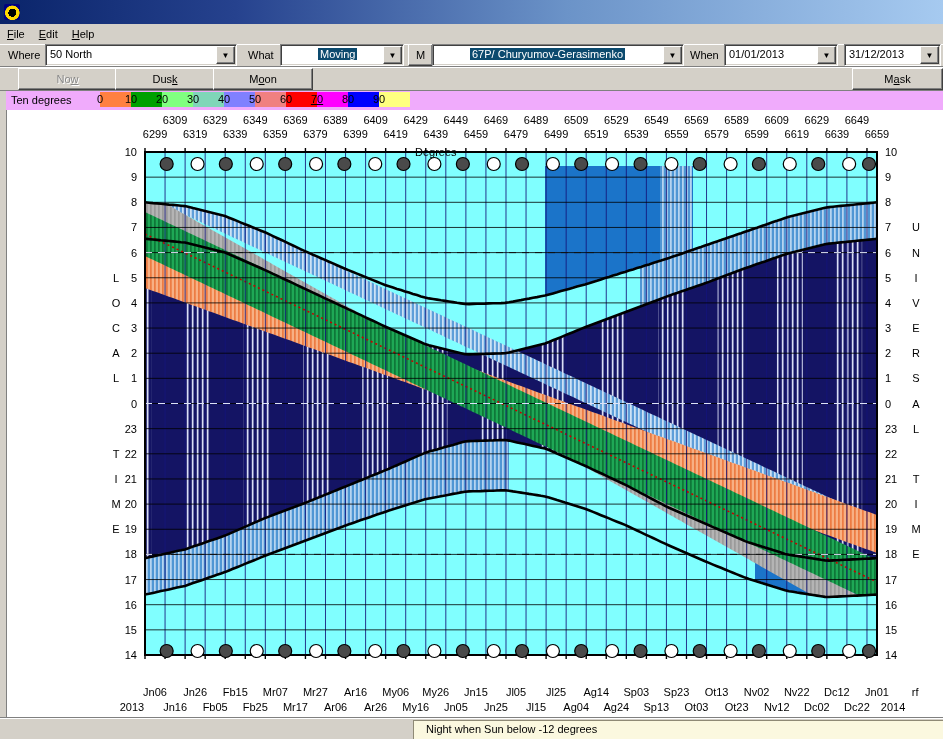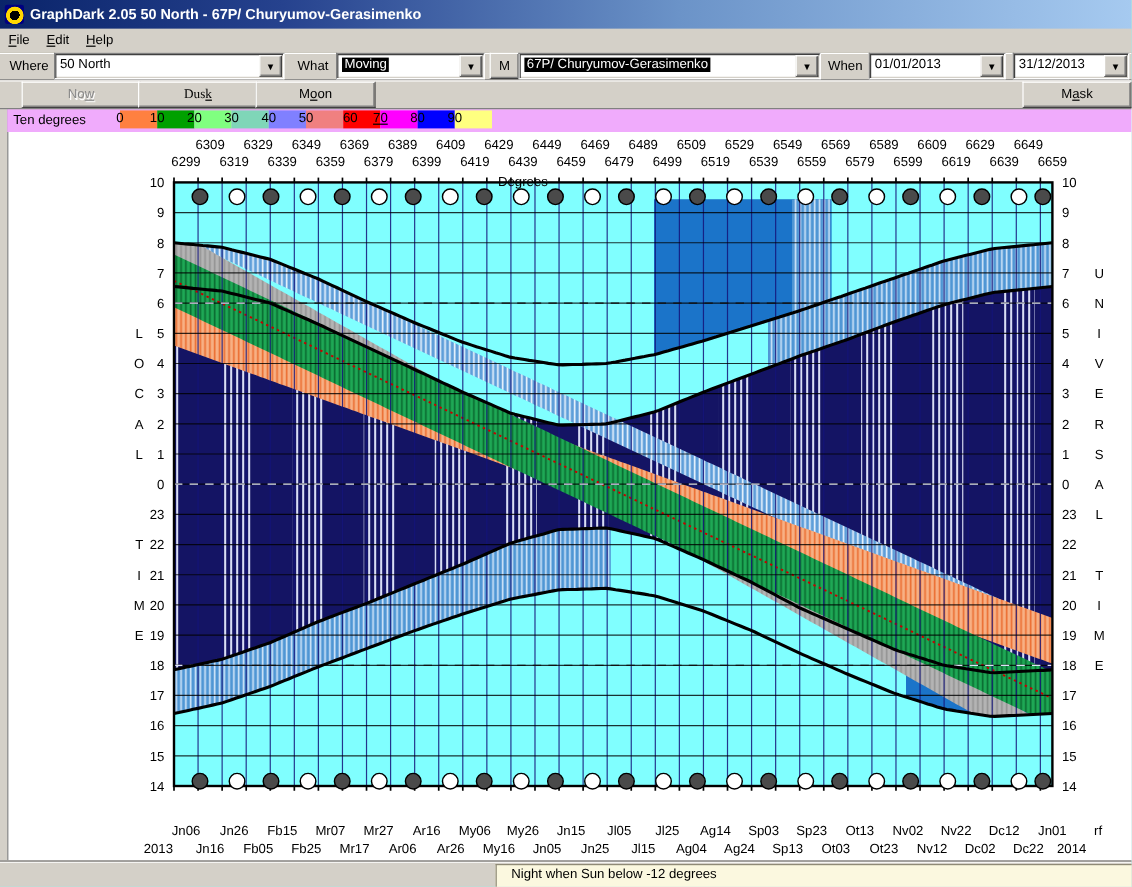--- a/index.html
+++ b/index.html
@@ -23,21 +23,21 @@
   #toolbar2{top:67px;height:23px;}
   .tb-label{position:absolute;top:5px;}
   .combo{position:absolute;top:0;height:20px;background:#fff;
     border-top:1px solid #808080;border-left:1px solid #808080;
     border-bottom:1px solid #fff;border-right:1px solid #fff;
     box-shadow:inset 1px 1px 0 #404040, inset -1px -1px 0 #d4d0c8;}
   .combo .val{position:absolute;left:4px;top:3px;white-space:nowrap;overflow:hidden;max-width:calc(100% - 24px);}
   .combo .arrow{position:absolute;right:1px;top:1px;width:17px;height:16px;background:#d4d0c8;
     border:1px solid;border-color:#fff #404040 #404040 #fff;box-shadow:inset -1px -1px 0 #808080;
     display:flex;align-items:center;justify-content:center;font-size:8px;color:#000;}
-  .hl{background:#000000;color:#fff;padding:0 2px;}
+  .hl{background:#0c4a6e;color:#fff;padding:0 2px;margin-left:33px;}
   .btn{position:absolute;background:#d4d0c8;border:1px solid;border-color:#fff #404040 #404040 #fff;
     box-shadow:inset -1px -1px 0 #808080;display:flex;align-items:center;justify-content:center;}
   .btn.disabled{color:#888;text-shadow:1px 1px 0 #fff;}
   #panel{left:6px;top:90px;width:937px;height:627px;background:#fff;z-index:0;
     border-left:1px solid #808080;}
   #legend{left:6px;top:90px;width:937px;height:20px;z-index:8;background:#f0abfc;}
   #legend-label{position:absolute;left:5px;top:4px;}
   #legend-suffix{position:absolute;left:409px;top:8px;margin-top:48px;}
   .seg{position:absolute;top:2px;height:15px;width:31px;}
   .segnum{position:absolute;top:3px;width:24px;text-align:center;z-index:2;}
@@ -45,21 +45,20 @@
   #statusbar{left:0;top:717px;width:943px;height:20px;z-index:9;background:#d4d0c8;
     border-top:1px solid #808080;box-shadow:inset 0 1px 0 #fff;}
   .status-cell{position:absolute;top:2px;height:16px;background:#fbf8df;
     border:1px solid;border-color:#8f8a76 #fff #fff #8f8a76;padding-top:2px;}
 </style>
 </head>
 <body>
 
 <div id="titlebar" class="abs">
   <div id="app-icon"></div>
-  <span>GraphDark 2.05  50 North  -  67P/ Churyumov-Gerasimenko</span>
 </div>
 
 <div id="menubar" class="abs">
   <span class="menu-item"><span></span><u>F</u><span>ile</span></span>
   <span class="menu-item"><span></span><u>E</u><span>dit</span></span>
   <span class="menu-item"><span></span><u>H</u><span>elp</span></span>
 </div>
 
 <div id="toolbar1" class="toolbar abs">
   <span class="tb-label" style="left:8px;">Where</span>
@@ -89,21 +88,21 @@
     <span class="arrow">▼</span>
   </div>
 </div>
 
 <div id="toolbar2" class="toolbar abs">
   <div class="btn disabled" style="left:18px;top:1px;width:97px;height:20px;">
     <span>No</span>
       <u>w</u>
       <span></span>
   </div>
-  <div class="btn" style="left:115px;top:1px;width:98px;height:20px;font-family:Liberation Serif, serif;">
+  <div class="btn" style="left:115px;top:1px;width:98px;height:20px;">
     <span>Dus</span>
       <u>k</u>
       <span></span>
   </div>
   <div class="btn" style="left:213px;top:1px;width:98px;height:20px;">
     <span>M</span>
       <u>o</u>
       <span>on</span>
   </div>
   <div class="btn" style="left:852px;top:1px;width:89px;height:20px;">
@@ -128,21 +127,21 @@
     <span class="seg" style="left: 280px; background: rgb(255, 0, 0);"></span>
     <span class="seg" style="left: 311px; background: rgb(255, 0, 255);"></span>
     <span class="seg" style="left: 342px; background: rgb(0, 0, 255);"></span>
     <span class="seg" style="left: 373px; background: rgb(255, 255, 128);"></span>
     <span class="segnum" style="left: 82px;">0</span>
     <span class="segnum" style="left: 113px;">10</span>
     <span class="segnum" style="left: 144px;">20</span>
     <span class="segnum" style="left: 175px;">30</span>
     <span class="segnum" style="left: 206px;">40</span>
     <span class="segnum" style="left: 237px;">50</span>
-    <span class="segnum" style="left: 268px; text-align: right;">60</span>
+    <span class="segnum" style="left: 268px;">60</span>
     <span class="segnum" style="left: 299px; text-decoration: underline;">70</span>
     <span class="segnum" style="left: 330px;">80</span>
     <span class="segnum" style="left: 361px;">90</span>
   </div>
 
 <svg id="chart-svg" width="943" height="739">
     <defs>
       <pattern id="p-green" width="4" height="4" patternUnits="userSpaceOnUse">
         <rect width="4" height="4" fill="#1EA855"></rect>
         <rect x="2.2" width="1.4" height="4" fill="#0A6B31"></rect>

